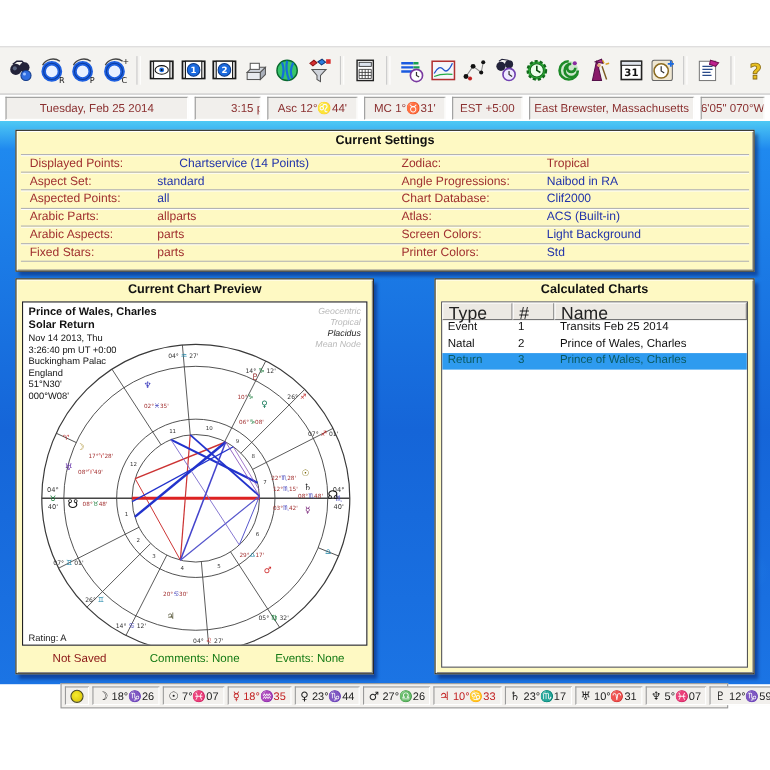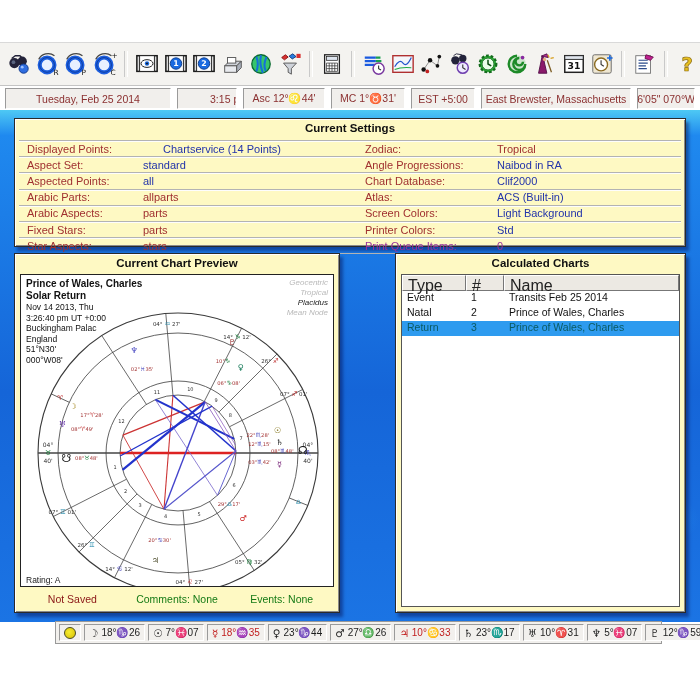--- a/index.html
+++ b/index.html
@@ -318,26 +318,20 @@
           <span class="slabel" style="color: rgb(160, 48, 48);">Arabic Aspects:</span>
           <span class="" style="color: rgb(160, 48, 48);">parts</span>
           <span class="slabel" style="color: rgb(160, 48, 48);">Screen Colors:</span>
           <span class="" style="color: rgb(34, 51, 170);">Light Background</span>
         </div>
         <div class="srow">
           <span class="slabel" style="color: rgb(160, 48, 48);">Fixed Stars:</span>
           <span class="" style="color: rgb(160, 48, 48);">parts</span>
           <span class="slabel" style="color: rgb(160, 48, 48);">Printer Colors:</span>
           <span class="" style="color: rgb(34, 51, 170);">Std</span>
-        </div>
-        <div class="srow">
-          <span class="slabel" style="color: rgb(160, 48, 48);">Star Aspects:</span>
-          <span class="" style="color: rgb(160, 48, 48);">stars</span>
-          <span class="slabel" style="color: rgb(153, 51, 153);">Print Queue Items:</span>
-          <span class="" style="color: rgb(153, 51, 153);">0</span>
         </div>
       </div>
   </div>
 
   <div class="panel preview">
     <div class="ptitle">Current Chart Preview</div>
     <div class="pbody">
       <div class="chartinfo" id="chartinfo">
           <div class="b">Prince of Wales, Charles</div>
           <div class="b">Solar Return</div>

